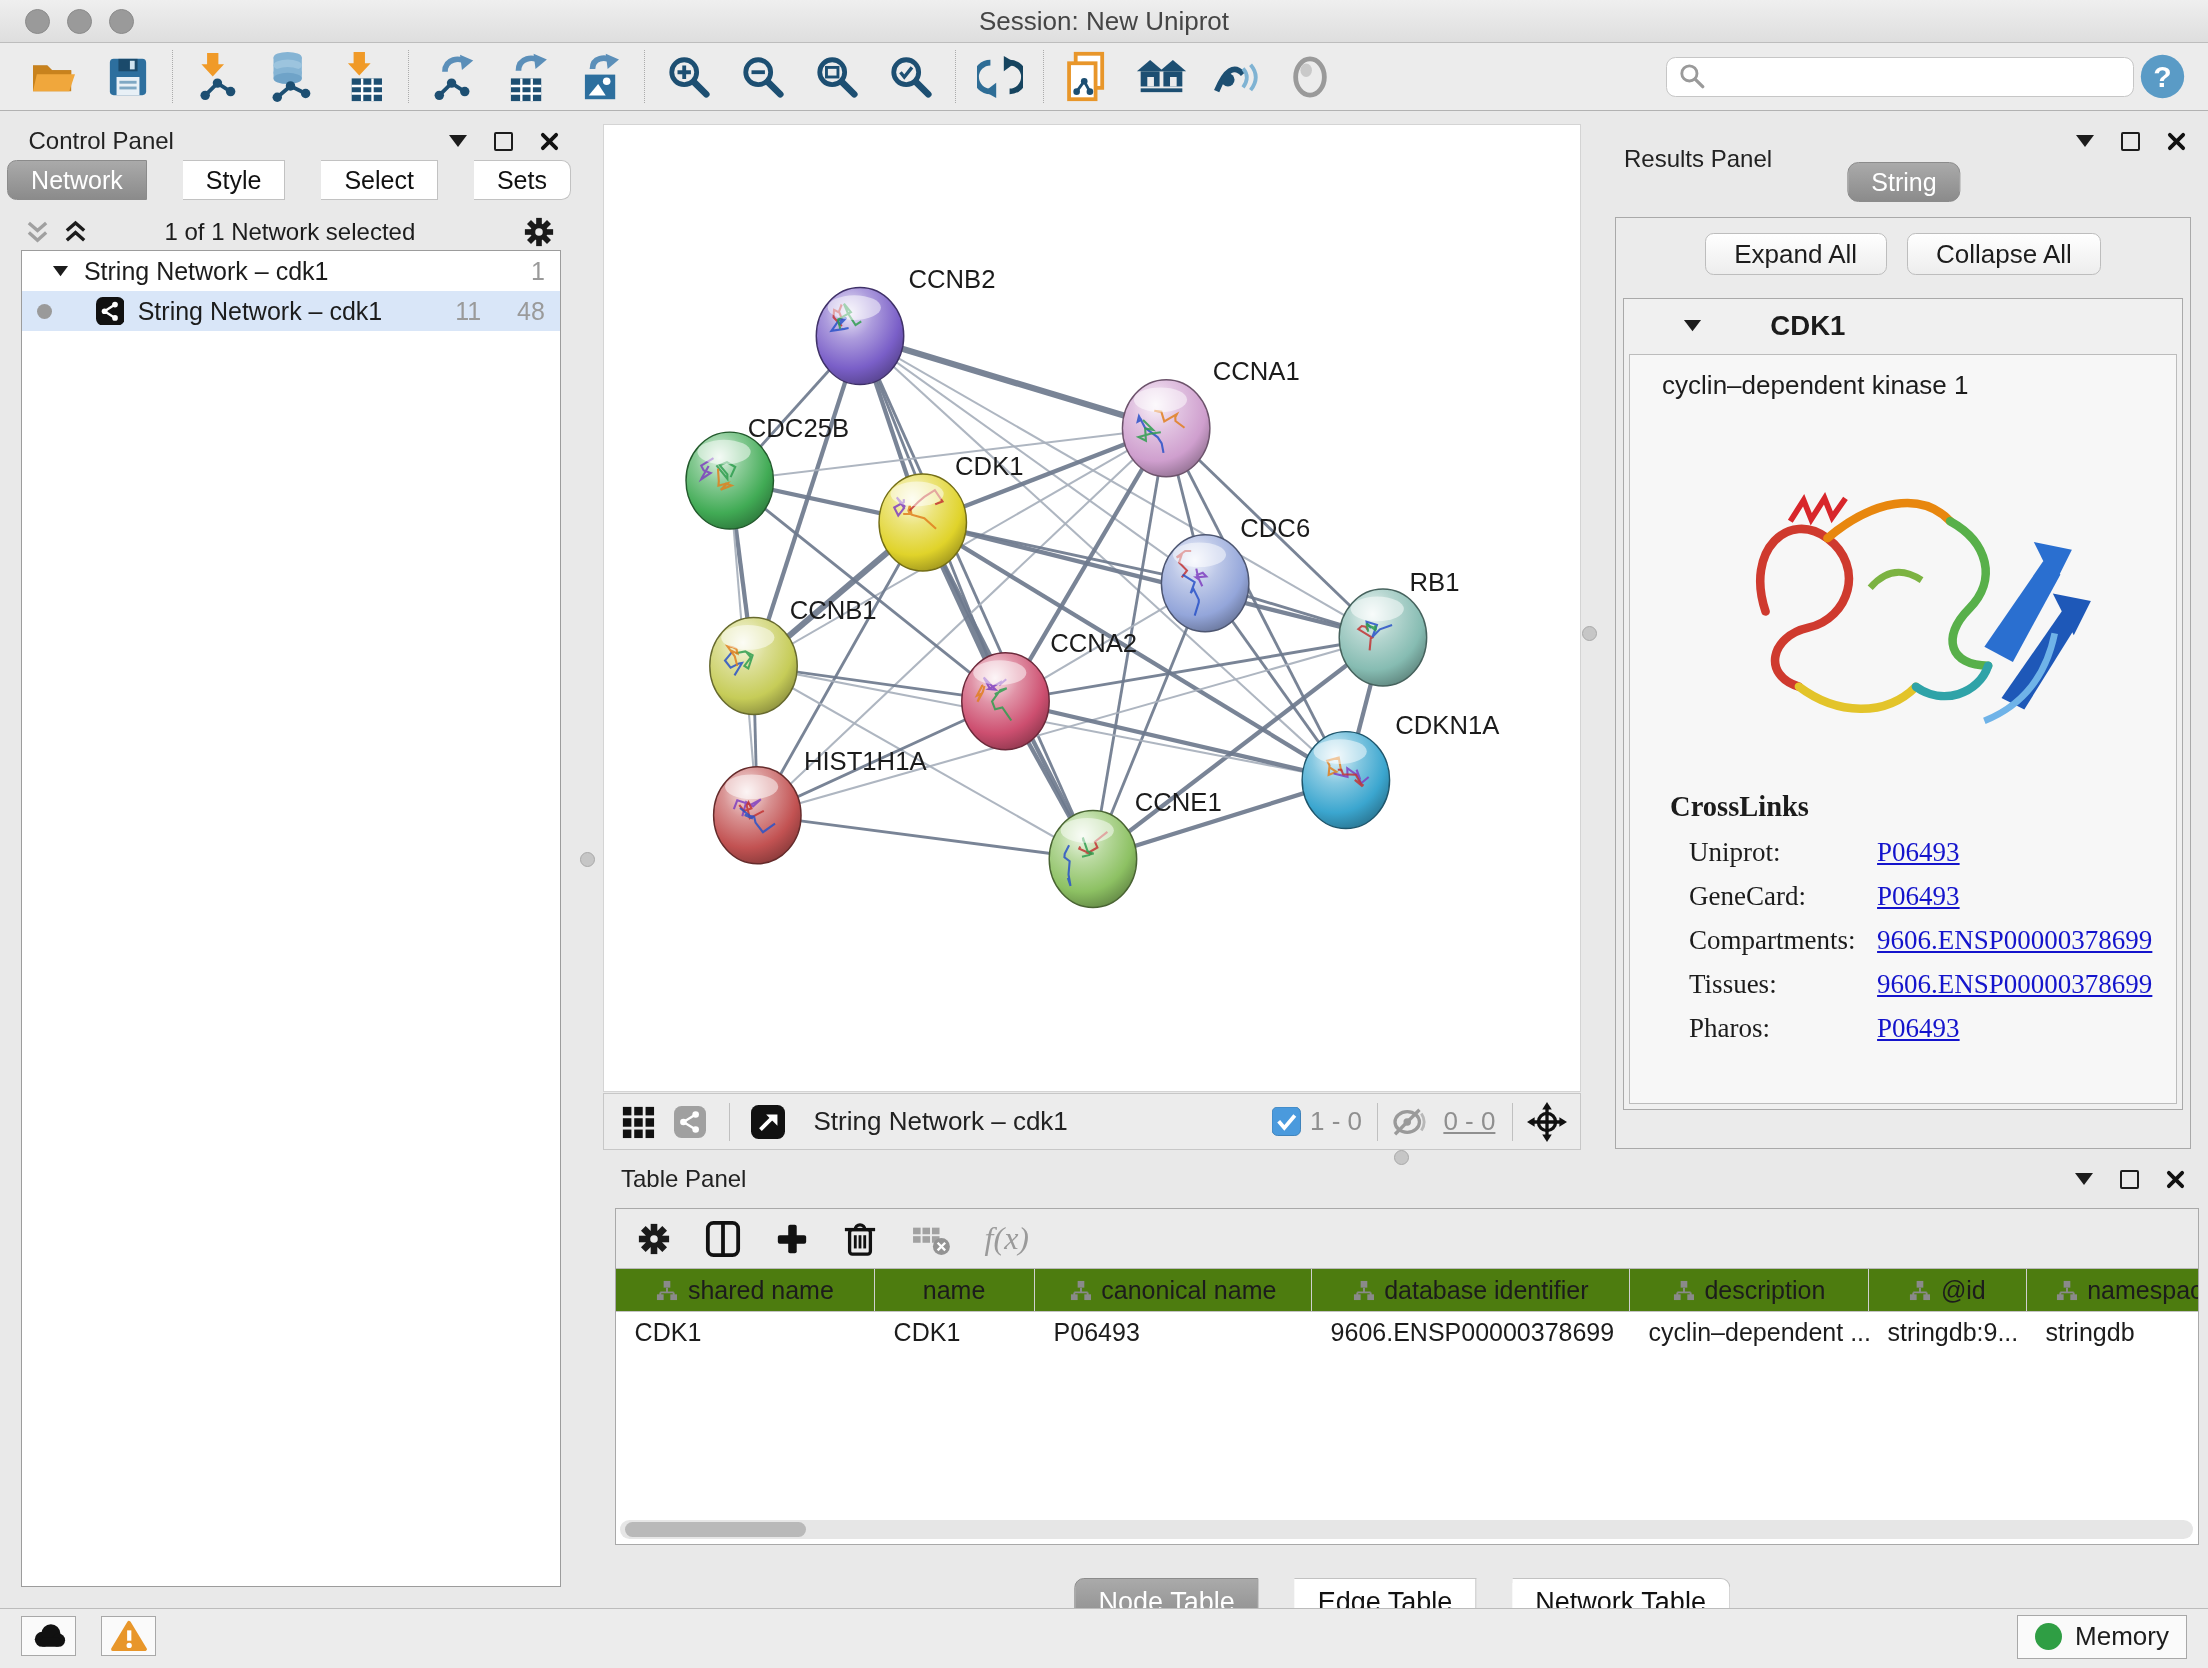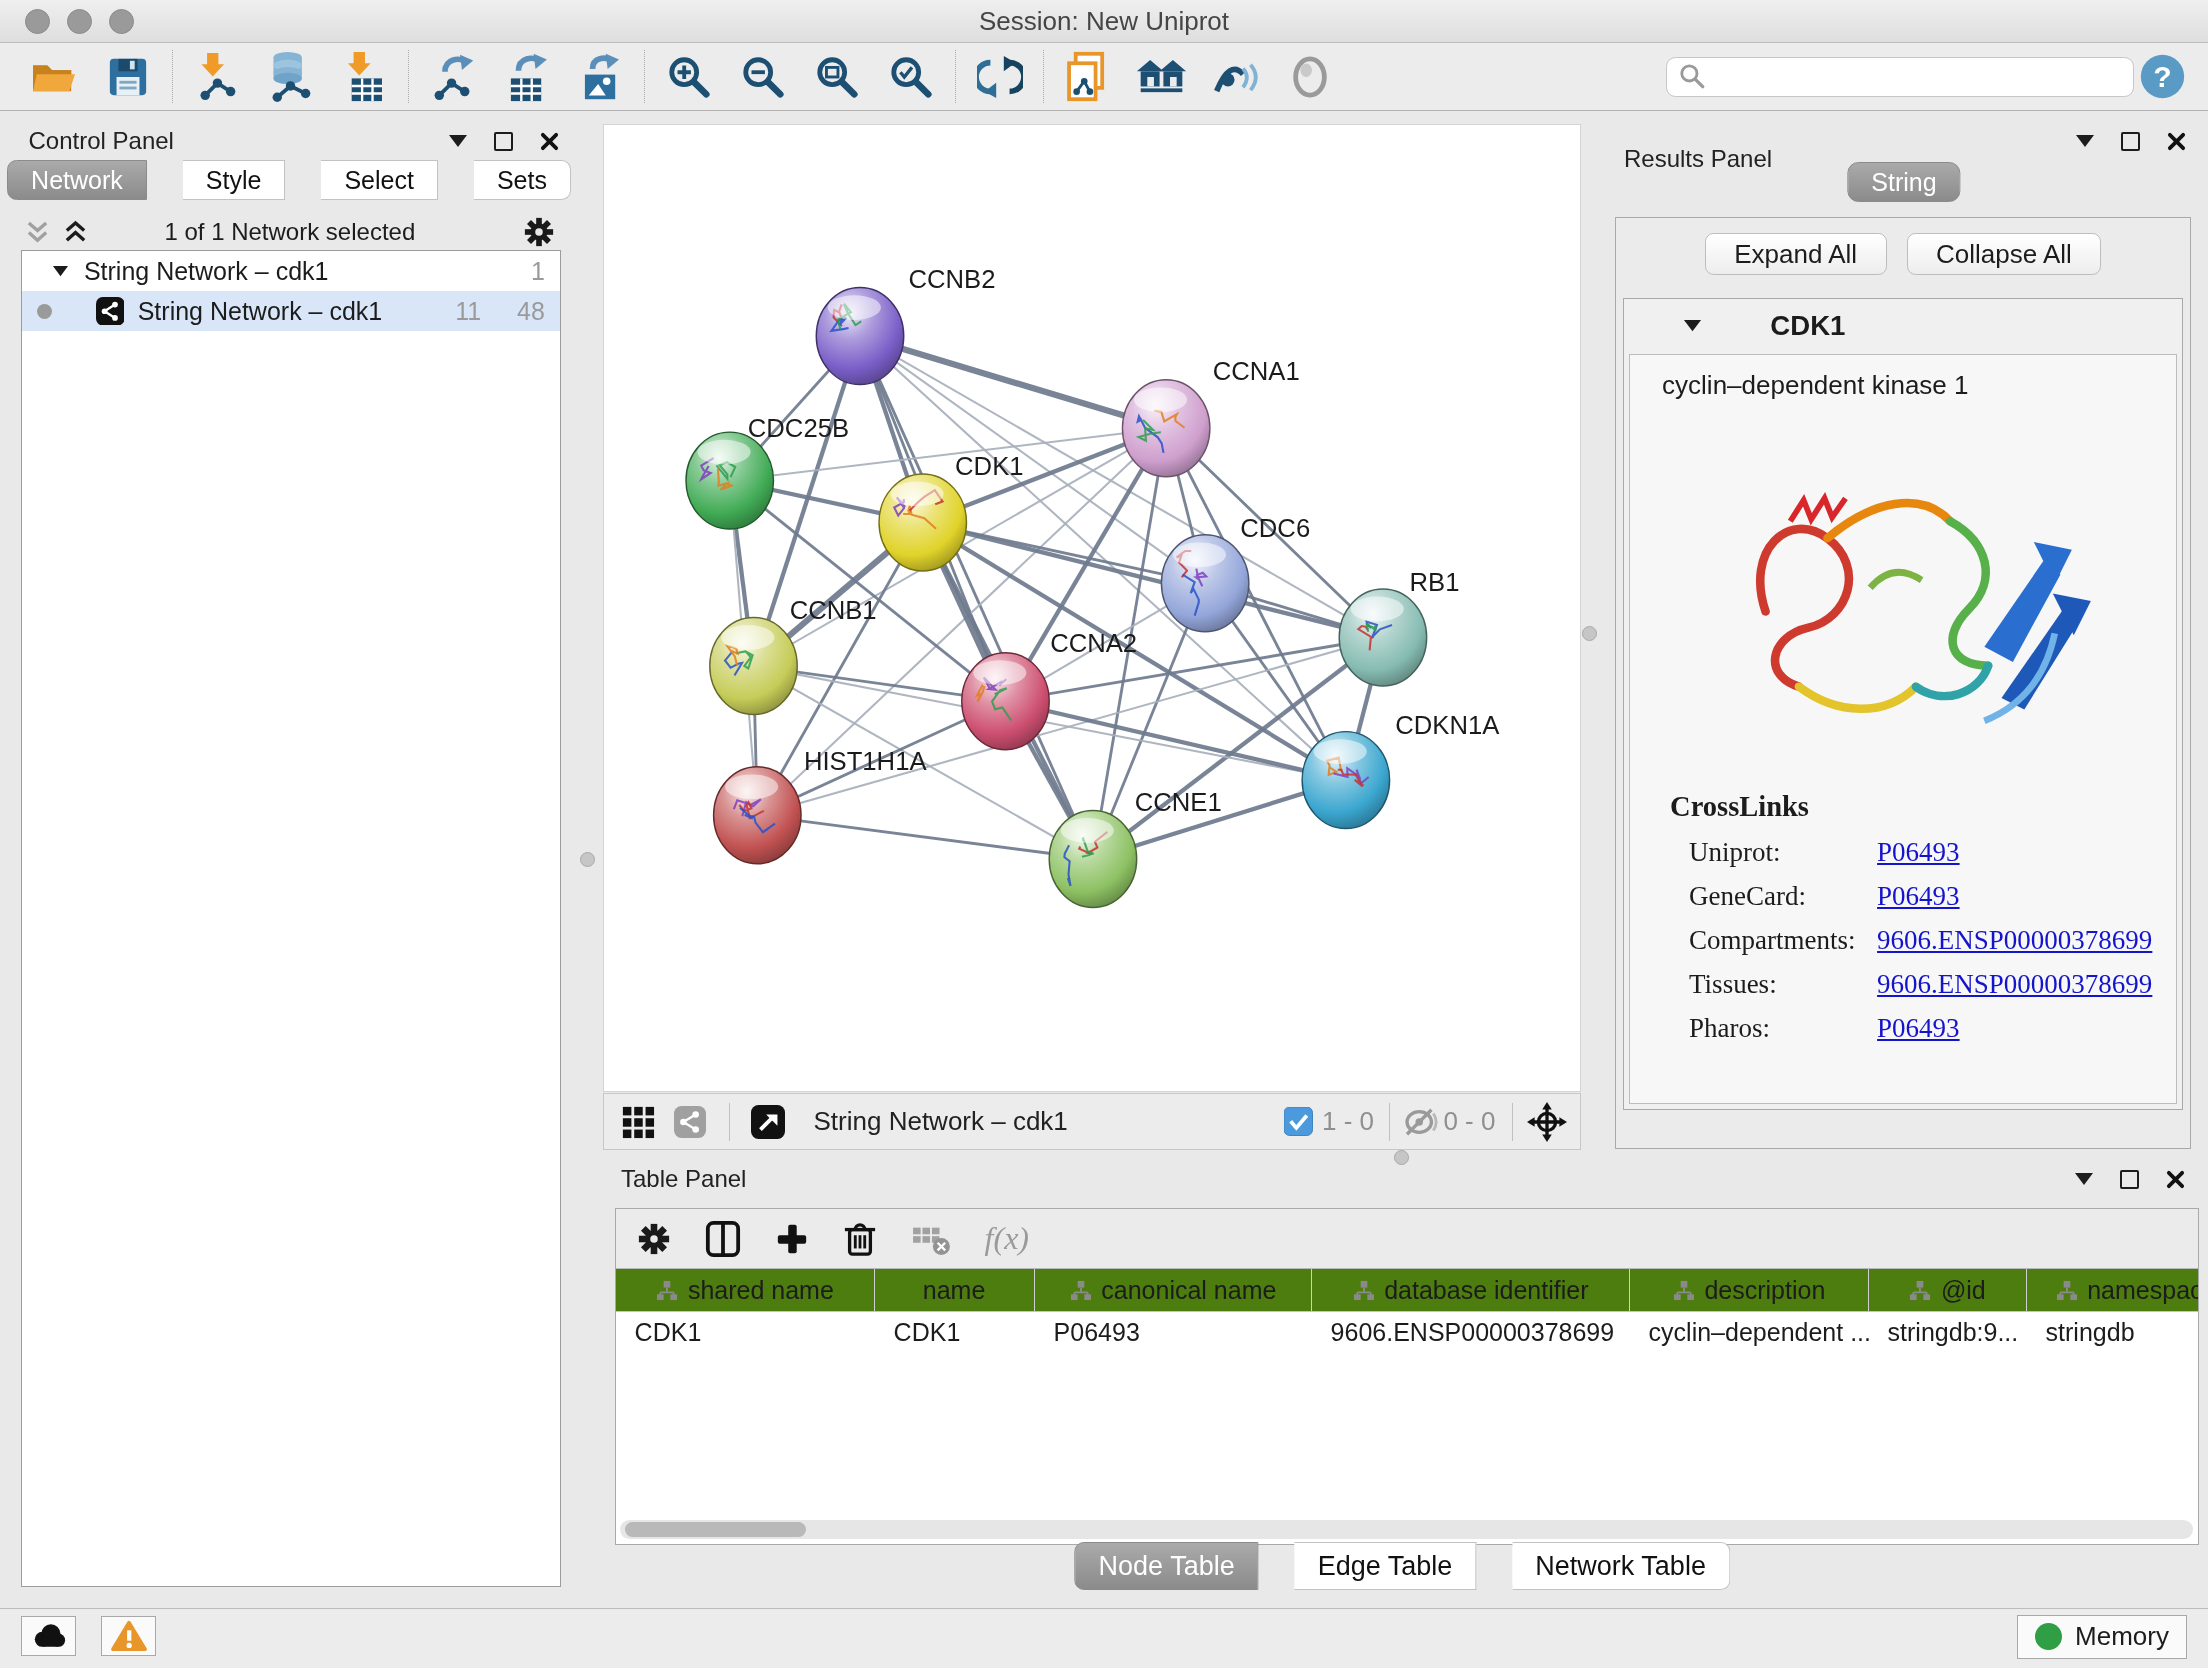--- a/index.html
+++ b/index.html
@@ -75,21 +75,21 @@
   .fx{font-family:"Liberation Serif",serif;font-style:italic;font-size:32px;color:#9a9a9a;}
   .tp-header{display:flex;height:42px;background:#4d7c0f;border-top:1px solid #b9b9b9;border-bottom:1px solid #c4c4c4;overflow:hidden;}
   .th{display:flex;align-items:center;justify-content:center;gap:9.5px;border-right:1px solid #cfcfcf;
       font-size:25px;box-sizing:border-box;flex:0 0 auto;overflow:hidden;white-space:nowrap;}
   .tp-row{display:flex;height:40px;background:#fff;overflow:hidden;}
   .td{display:flex;align-items:center;padding-left:19px;font-size:25px;box-sizing:border-box;
       flex:0 0 auto;overflow:hidden;white-space:nowrap;}
   .tp-body{position:absolute;left:0;right:0;bottom:0;top:143px;background:#fff;}
   .hscroll{position:absolute;left:4.8px;right:4.8px;bottom:4.8px;height:19px;background:#e6e6e6;border-radius:9.5px;}
   .hhandle{position:absolute;left:4.8px;top:1.9px;bottom:1.9px;width:181px;background:#b9b9b9;border-radius:8.6px;}
-  .tp-tabs{position:absolute;top:380px;left:50%;transform:translateX(-50%);display:flex;align-items:flex-end;}
+  .tp-tabs{position:absolute;top:416px;left:50%;transform:translateX(-50%);display:flex;align-items:flex-end;}
   .tp-tabs .tab{height:48px;font-size:27px;}
   
   .statusbar{position:absolute;left:0;right:0;bottom:0;height:59px;background:#ececec;border-top:1.9px solid #bcbcbc;}
   .sb-btn{position:absolute;top:6.7px;width:55px;height:40px;background:#fafafa;border:1.9px solid #a8a8a8;
     display:flex;align-items:center;justify-content:center;box-sizing:border-box;}
   .memory{position:absolute;right:21px;top:5.7px;height:44px;background:#fafafa;border:1.9px solid #a8a8a8;
     display:flex;align-items:center;gap:13.3px;padding:0 17px;font-size:26px;box-sizing:border-box;}
   .gdot{width:27px;height:27px;border-radius:50%;background:#2f9e44;}
 </style>
 </head>
@@ -571,21 +571,21 @@
       <path d="M7 15 l6 7 11 -13" stroke="#fff" stroke-width="4" fill="none"></path>
     </svg>
     <span class="cnt" style="margin-left:9.5px;">1 - 0</span>
     <div class="nsep" style="margin-left:15px;"></div>
     <svg width="40" height="32" style="margin-left:13.3px;" viewBox="0 0 42 34">
       <ellipse cx="17" cy="17" rx="13" ry="11" stroke="#9a9a9a" stroke-width="3.5" fill="none"></ellipse>
       <circle cx="17" cy="17" r="4" fill="#9a9a9a"></circle>
       <line x1="4" y1="30" x2="30" y2="4" stroke="#9a9a9a" stroke-width="3.5"></line>
       <path d="M32 8 q6 9 0 18" stroke="#b8b8b8" stroke-width="3" fill="none"></path>
     </svg>
-    <span class="cnt" style="margin-left:0;">0 - 0</span>
+    <span class="cnt" style="margin-left:12px;text-decoration:underline;">0 - 0</span>
     <div class="nsep" style="margin-left:17px;"></div>
     <svg width="40" height="40" style="margin:0 13.3px 0 13.3px;" viewBox="0 0 42 42">
       <line x1="21" y1="4" x2="21" y2="38" stroke="#111" stroke-width="3.5"></line>
       <line x1="4" y1="21" x2="38" y2="21" stroke="#111" stroke-width="3.5"></line>
       <circle cx="21" cy="21" r="9" stroke="#111" stroke-width="3.5" fill="none"></circle>
       <polygon points="21,0 16,8 26,8" fill="#111"></polygon>
       <polygon points="21,42 16,34 26,34" fill="#111"></polygon>
       <polygon points="0,21 8,16 8,26" fill="#111"></polygon>
       <polygon points="42,21 34,16 34,26" fill="#111"></polygon>
     </svg>

